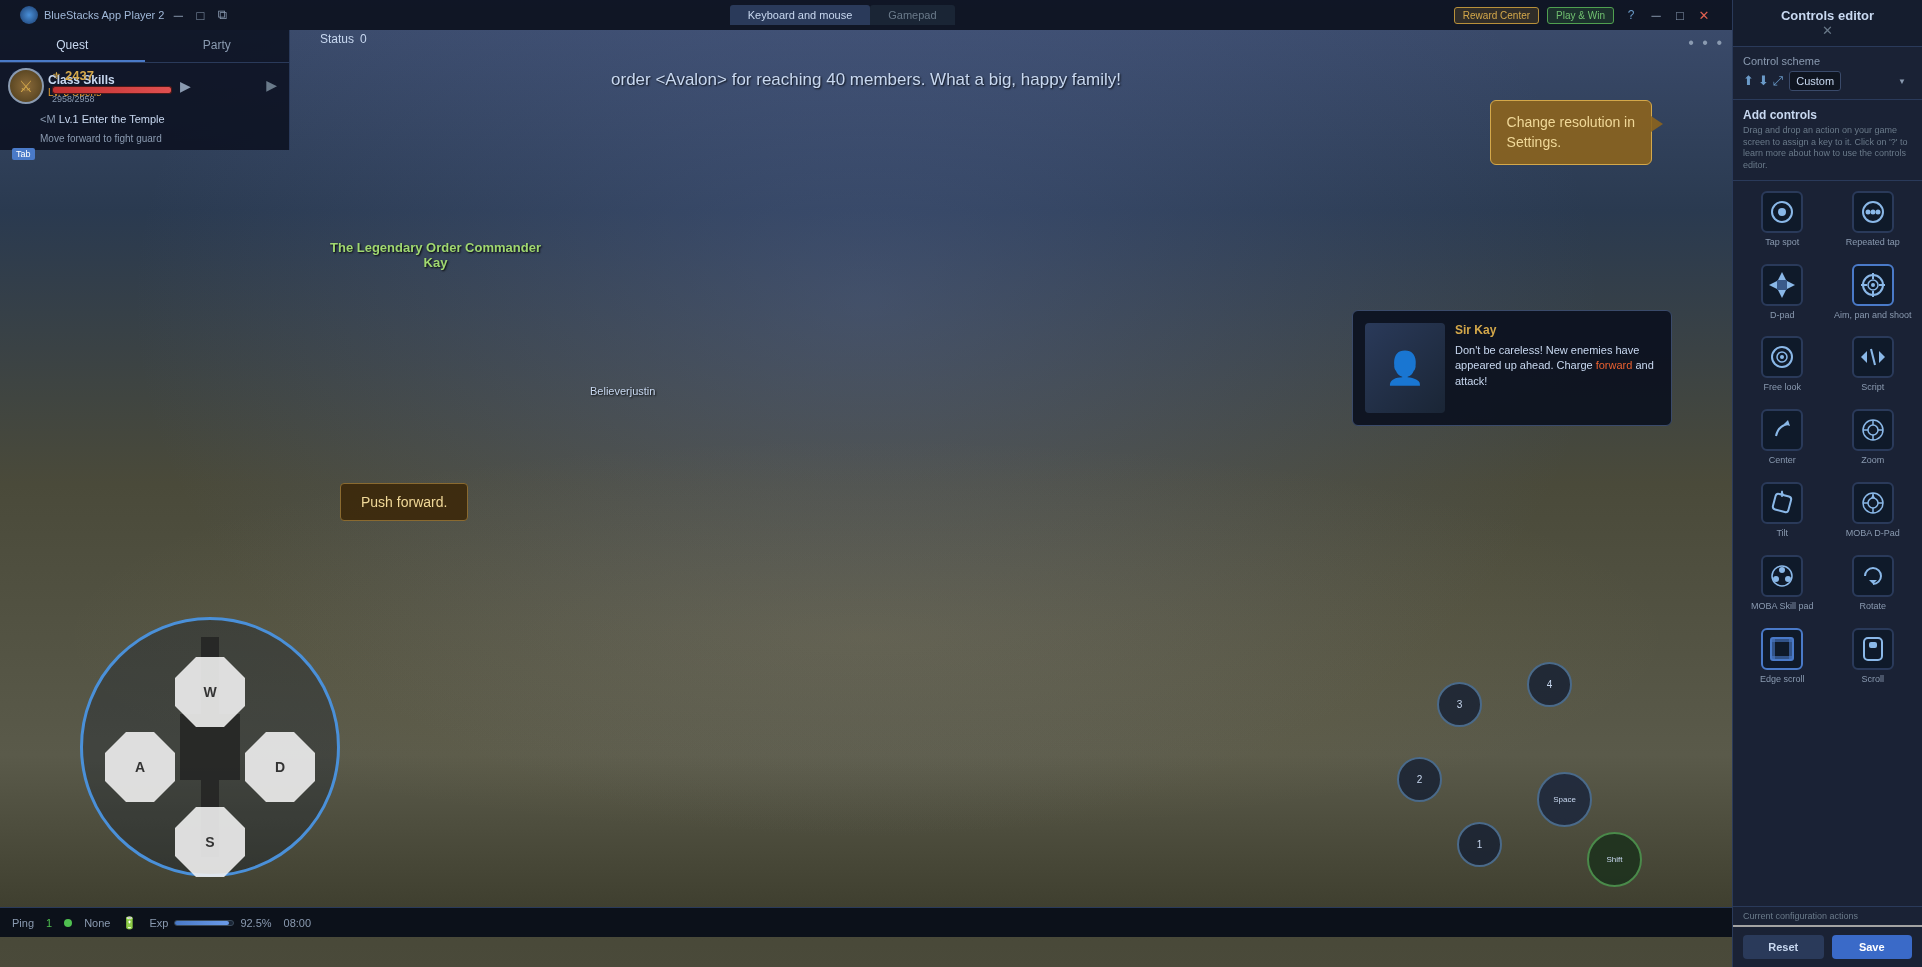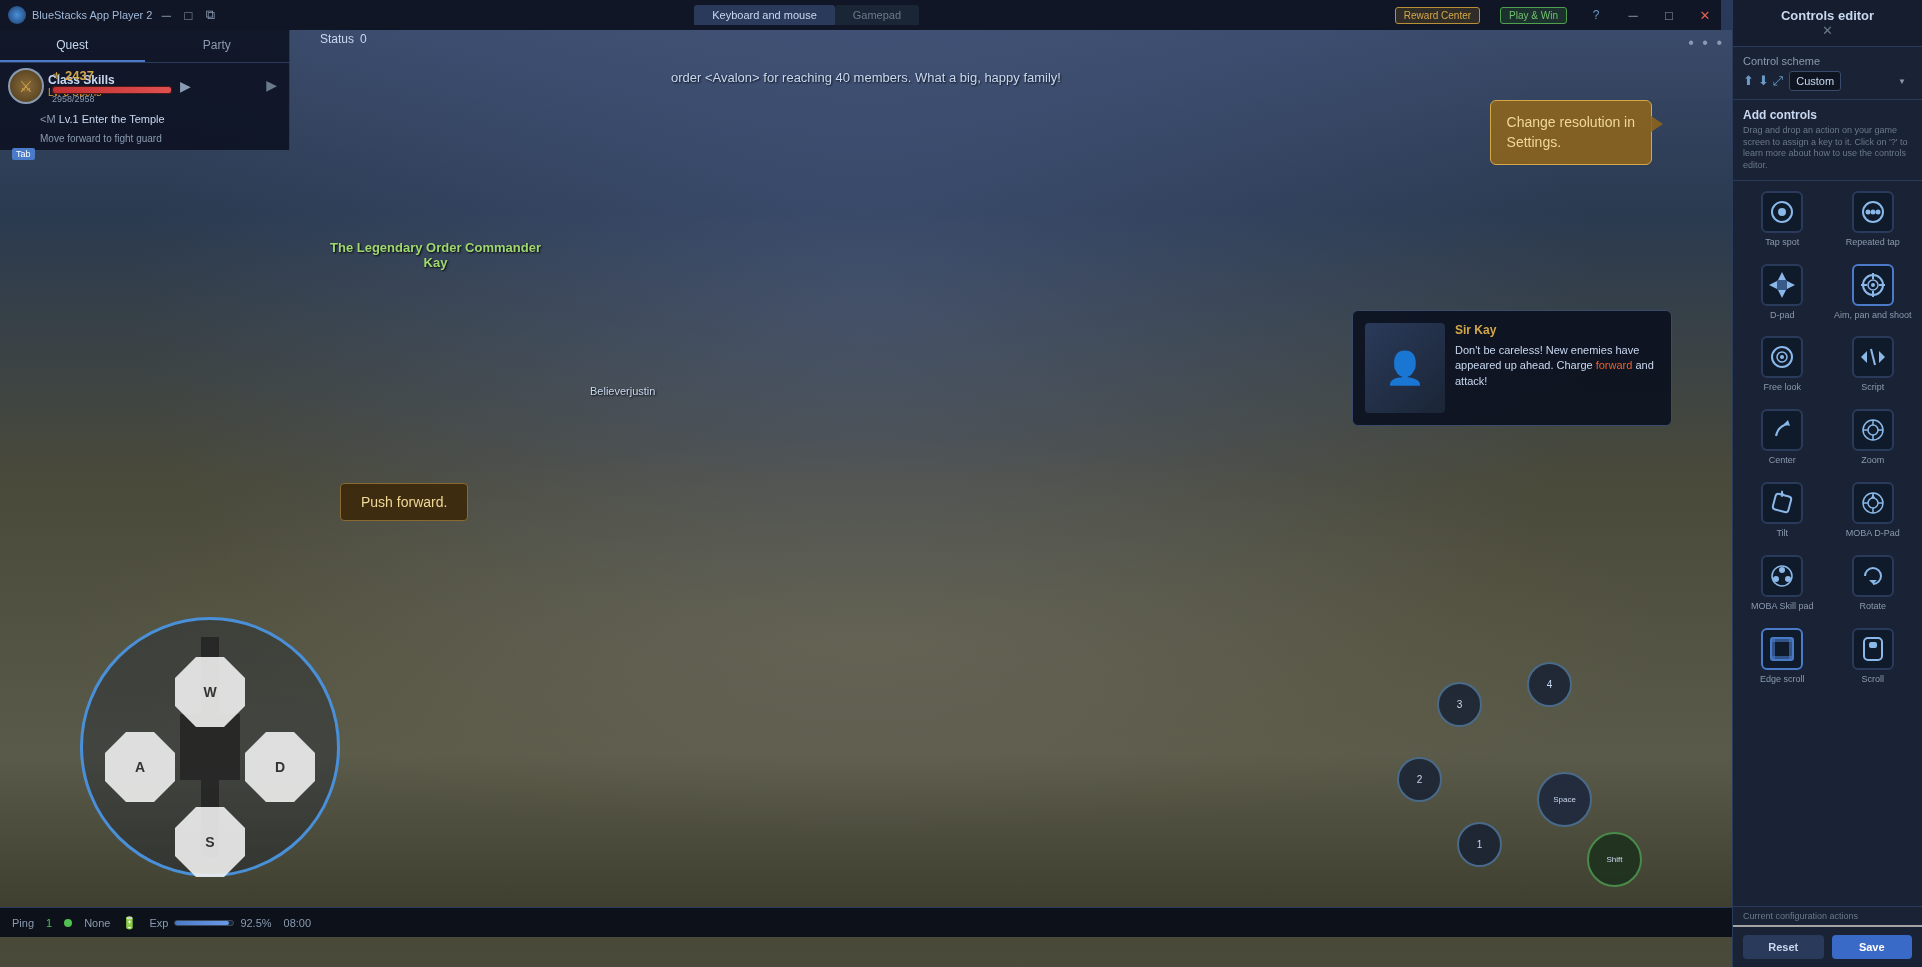--- a/index.html
+++ b/index.html
@@ -19,27 +19,27 @@
       position: relative;
       background: linear-gradient(180deg, #2a3a5c 0%, #1a2a3a 30%, #3a3a2a 60%, #4a4a3a 100%);
       overflow: hidden;
     }
 
     
     .top-bar {
       position: absolute;
       top: 0;
       left: 0;
-      right: 11px;
+      right: 0;
       height: 30px;
       background: rgba(15,20,35,0.95);
       display: flex;
       align-items: center;
       z-index: 100;
-      padding: 0 8px;
+      padding: 0 20px;
     }
     .top-bar-left {
       display: flex;
       align-items: center;
       gap: 6px;
     }
     .app-icon {
       width: 18px;
       height: 18px;
       background: radial-gradient(circle, #4a90d9, #1a3a6a);
@@ -66,21 +66,21 @@
       background: #2a3a5a;
       color: #c8d8f0;
     }
     .tab-btn.inactive {
       background: #1a2535;
       color: #6a7a8a;
     }
     .top-bar-right {
       display: flex;
       align-items: center;
-      gap: 20px;
+      gap: 8px;
     }
     .reward-btn {
       background: rgba(180,140,60,0.2);
       border: 1px solid #b8903a;
       color: #d4a84a;
       font-size: 10px;
       padding: 2px 8px;
       border-radius: 3px;
       cursor: pointer;
     }
@@ -259,21 +259,21 @@
     .status-label { color: #c8d8f0; }
     .status-value { color: #c8d8f0; }
 
     
     .announcement {
       position: absolute;
       top: 40px;
       left: 50%;
       transform: translateX(-50%);
       color: #c8d8f0;
-      font-size: 13px;
+      font-size: 17px;
       text-align: right;
       white-space: nowrap;
       text-shadow: 1px 1px 2px rgba(0,0,0,0.8);
     }
 
     
     .resolution-tooltip {
       position: absolute;
       top: 70px;
       right: 80px;

